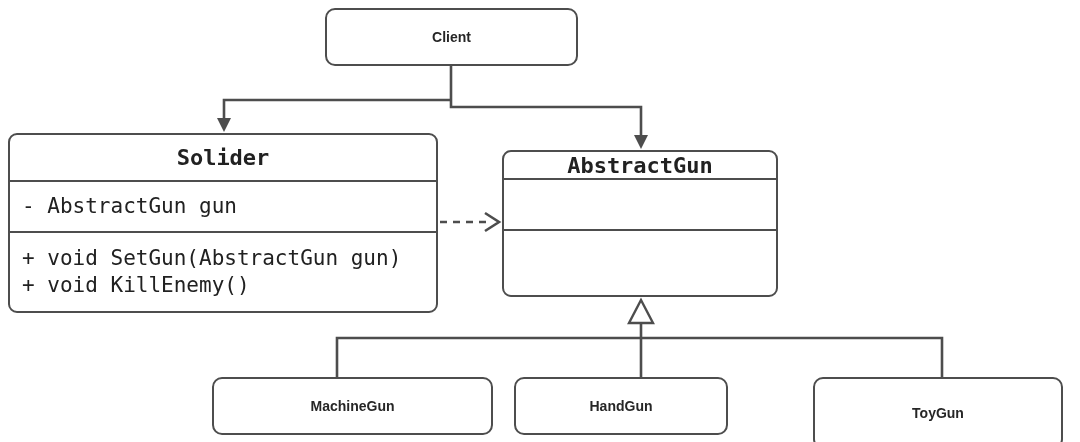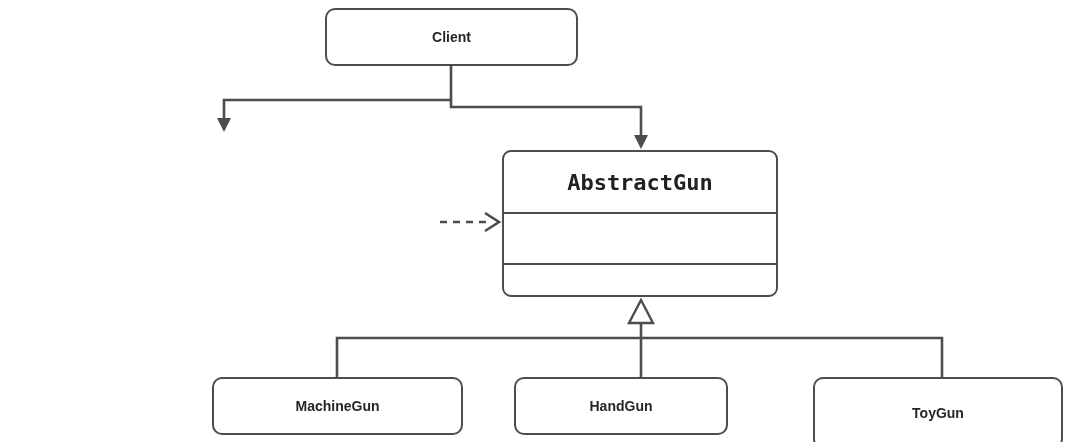--- a/index.html
+++ b/index.html
@@ -71,28 +71,28 @@
     line-height: 27px;
     white-space: pre;
     flex: 0 0 auto;
   }
   .class-section.divided { border-bottom: 2.4px solid var(--line); }
 
   
   #node-client      { left: 325px; top: 8px;   width: 253px; height: 58px; }
   #node-solider     { left: 8px;   top: 133px; width: 430px; height: 180px; }
   #node-abstractgun { left: 502px; top: 150px; width: 276px; height: 147px; }
-  #node-machinegun  { left: 212px; top: 377px; width: 251px; height: 58px; }
+  #node-machinegun  { left: 212px; top: 377px; width: 281px; height: 58px; }
   #node-handgun     { left: 514px; top: 377px; width: 214px; height: 58px; }
   #node-toygun      { left: 813px; top: 377px; width: 250px; height: 72px; }
 
   #node-solider .class-title      { height: 47px; }
   #node-solider .sec-fields       { height: 51px; }
   #node-solider .sec-methods      { flex: 1 1 auto; }
-  #node-abstractgun .class-title  { height: 62px; }
+  #node-abstractgun .class-title  { height: 28px; }
   #node-abstractgun .sec-fields   { height: 51px; }
   #node-abstractgun .sec-methods  { flex: 1 1 auto; }
 </style>
 </head>
 <body>
 
 <div id="canvas">
 
   <svg id="connectors" viewBox="0 0 1080 442" xmlns="http://www.w3.org/2000/svg">
 
@@ -107,20 +107,30 @@
 
     <path class="connector" d="M337,377 V338 H942 V377"></path>
     <path class="connector" d="M641,377 V322"></path>
     <polygon class="arrowhead-hollow" points="641,300 629,323 653,323"></polygon>
   </svg>
 
   <div id="node-client" class="node simple-node">
     <span>Client</span>
   </div>
 
+  <div id="node-solider" class="node class-node">
+    <div class="class-title">Solider</div>
+    <div class="class-section sec-fields divided">
+      <span>- AbstractGun gun</span>
+    </div>
+    <div class="class-section sec-methods">
+      <span>+ void SetGun(AbstractGun gun)</span>
+      <span>+ void KillEnemy()</span>
+    </div>
+  </div>
 
   <div id="node-abstractgun" class="node class-node">
     <div class="class-title">AbstractGun</div>
     <div class="class-section sec-fields divided"></div>
   </div>
 
   <div id="node-machinegun" class="node simple-node">
     <span>MachineGun</span>
   </div>
   <div id="node-handgun" class="node simple-node">

